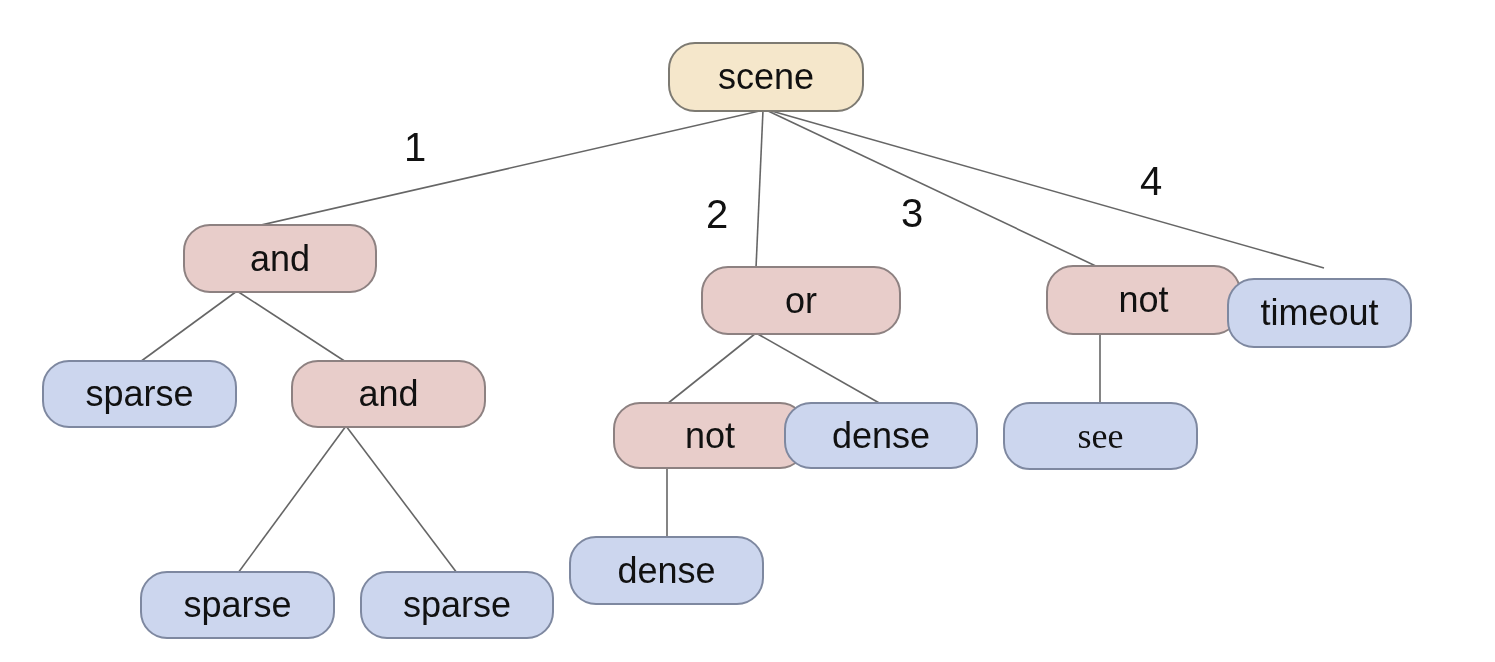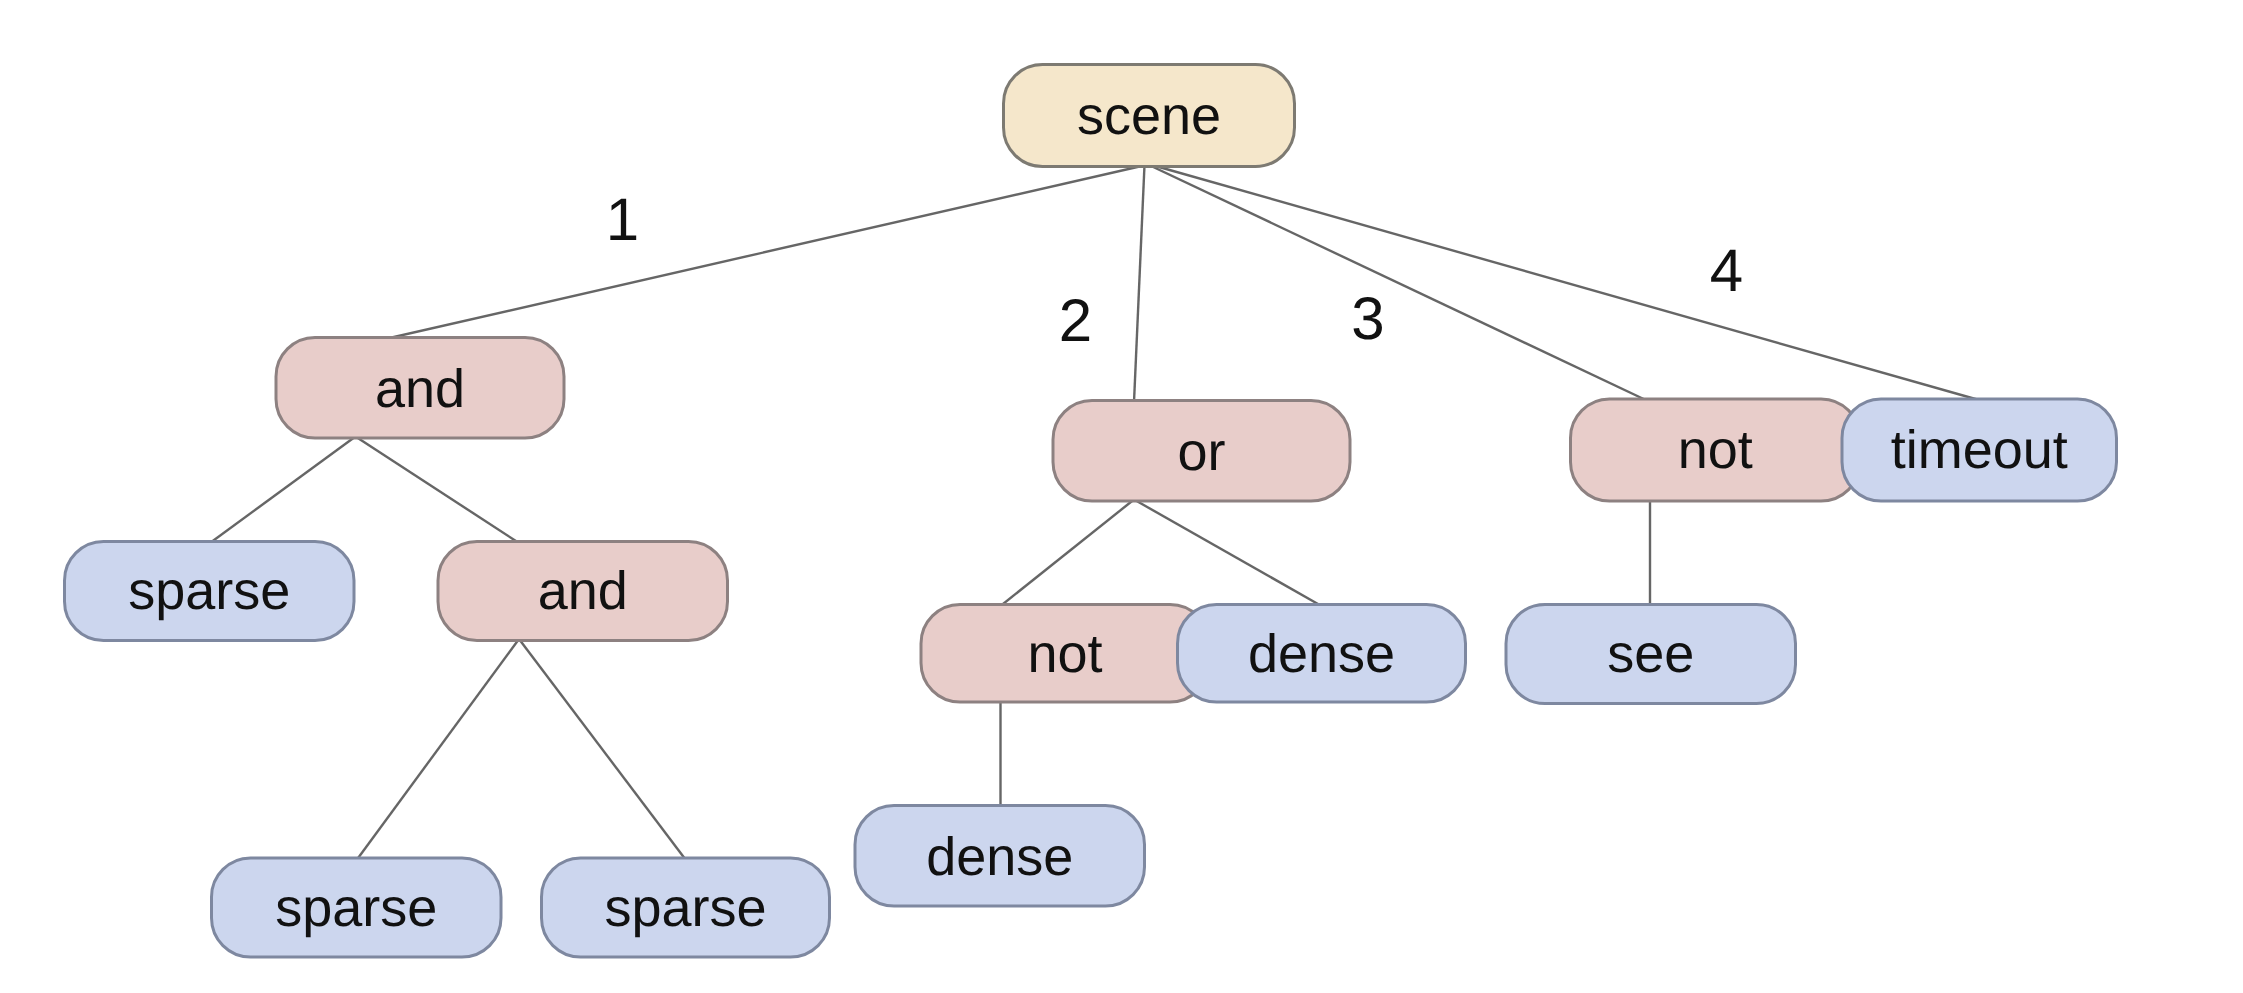--- a/index.html
+++ b/index.html
@@ -84,23 +84,23 @@
     </svg>
   <div id="node-layer" class="node-layer">
       <div class="edge-label" style="left: 415px; top: 147px;">1</div>
       <div class="edge-label" style="left: 717px; top: 214px;">2</div>
       <div class="edge-label" style="left: 912px; top: 213px;">3</div>
       <div class="edge-label" style="left: 1151px; top: 181px;">4</div>
       <div class="node root" style="left: 668px; top: 42px; width: 196px; height: 70px;">scene</div>
       <div class="node operator" style="left: 140px; top: 224px; width: 194px; height: 69px;">and</div>
       <div class="node operator" style="left: 658px; top: 266px; width: 200px; height: 69px;">or</div>
       <div class="node operator" style="left: 1003px; top: 265px; width: 195px; height: 70px;">not</div>
-      <div class="node leaf" style="left: 1227px; top: 265px; width: 185px; height: 70px;">timeout</div>
+      <div class="node leaf" style="left: 1227px; top: 278px; width: 185px; height: 70px;">timeout</div>
       <div class="node leaf" style="left: 42px; top: 360px; width: 195px; height: 68px;">sparse</div>
       <div class="node operator" style="left: 248px; top: 360px; width: 195px; height: 68px;">and</div>
       <div class="node operator" style="left: 570px; top: 402px; width: 194px; height: 67px;">not</div>
       <div class="node leaf" style="left: 784px; top: 402px; width: 194px; height: 67px;">dense</div>
-      <div class="node leaf" style="left: 1003px; top: 402px; width: 195px; height: 68px;">see</div>
+      <div class="node leaf" style="left: 1003px; top: 402px; width: 195px; height: 68px; font-family: Liberation Serif, serif;">see</div>
       <div class="node leaf" style="left: 140px; top: 571px; width: 195px; height: 68px;">sparse</div>
       <div class="node leaf" style="left: 360px; top: 571px; width: 194px; height: 68px;">sparse</div>
       <div class="node leaf" style="left: 569px; top: 536px; width: 195px; height: 69px;">dense</div>
     </div>
 </div>
 
 </body></html>

